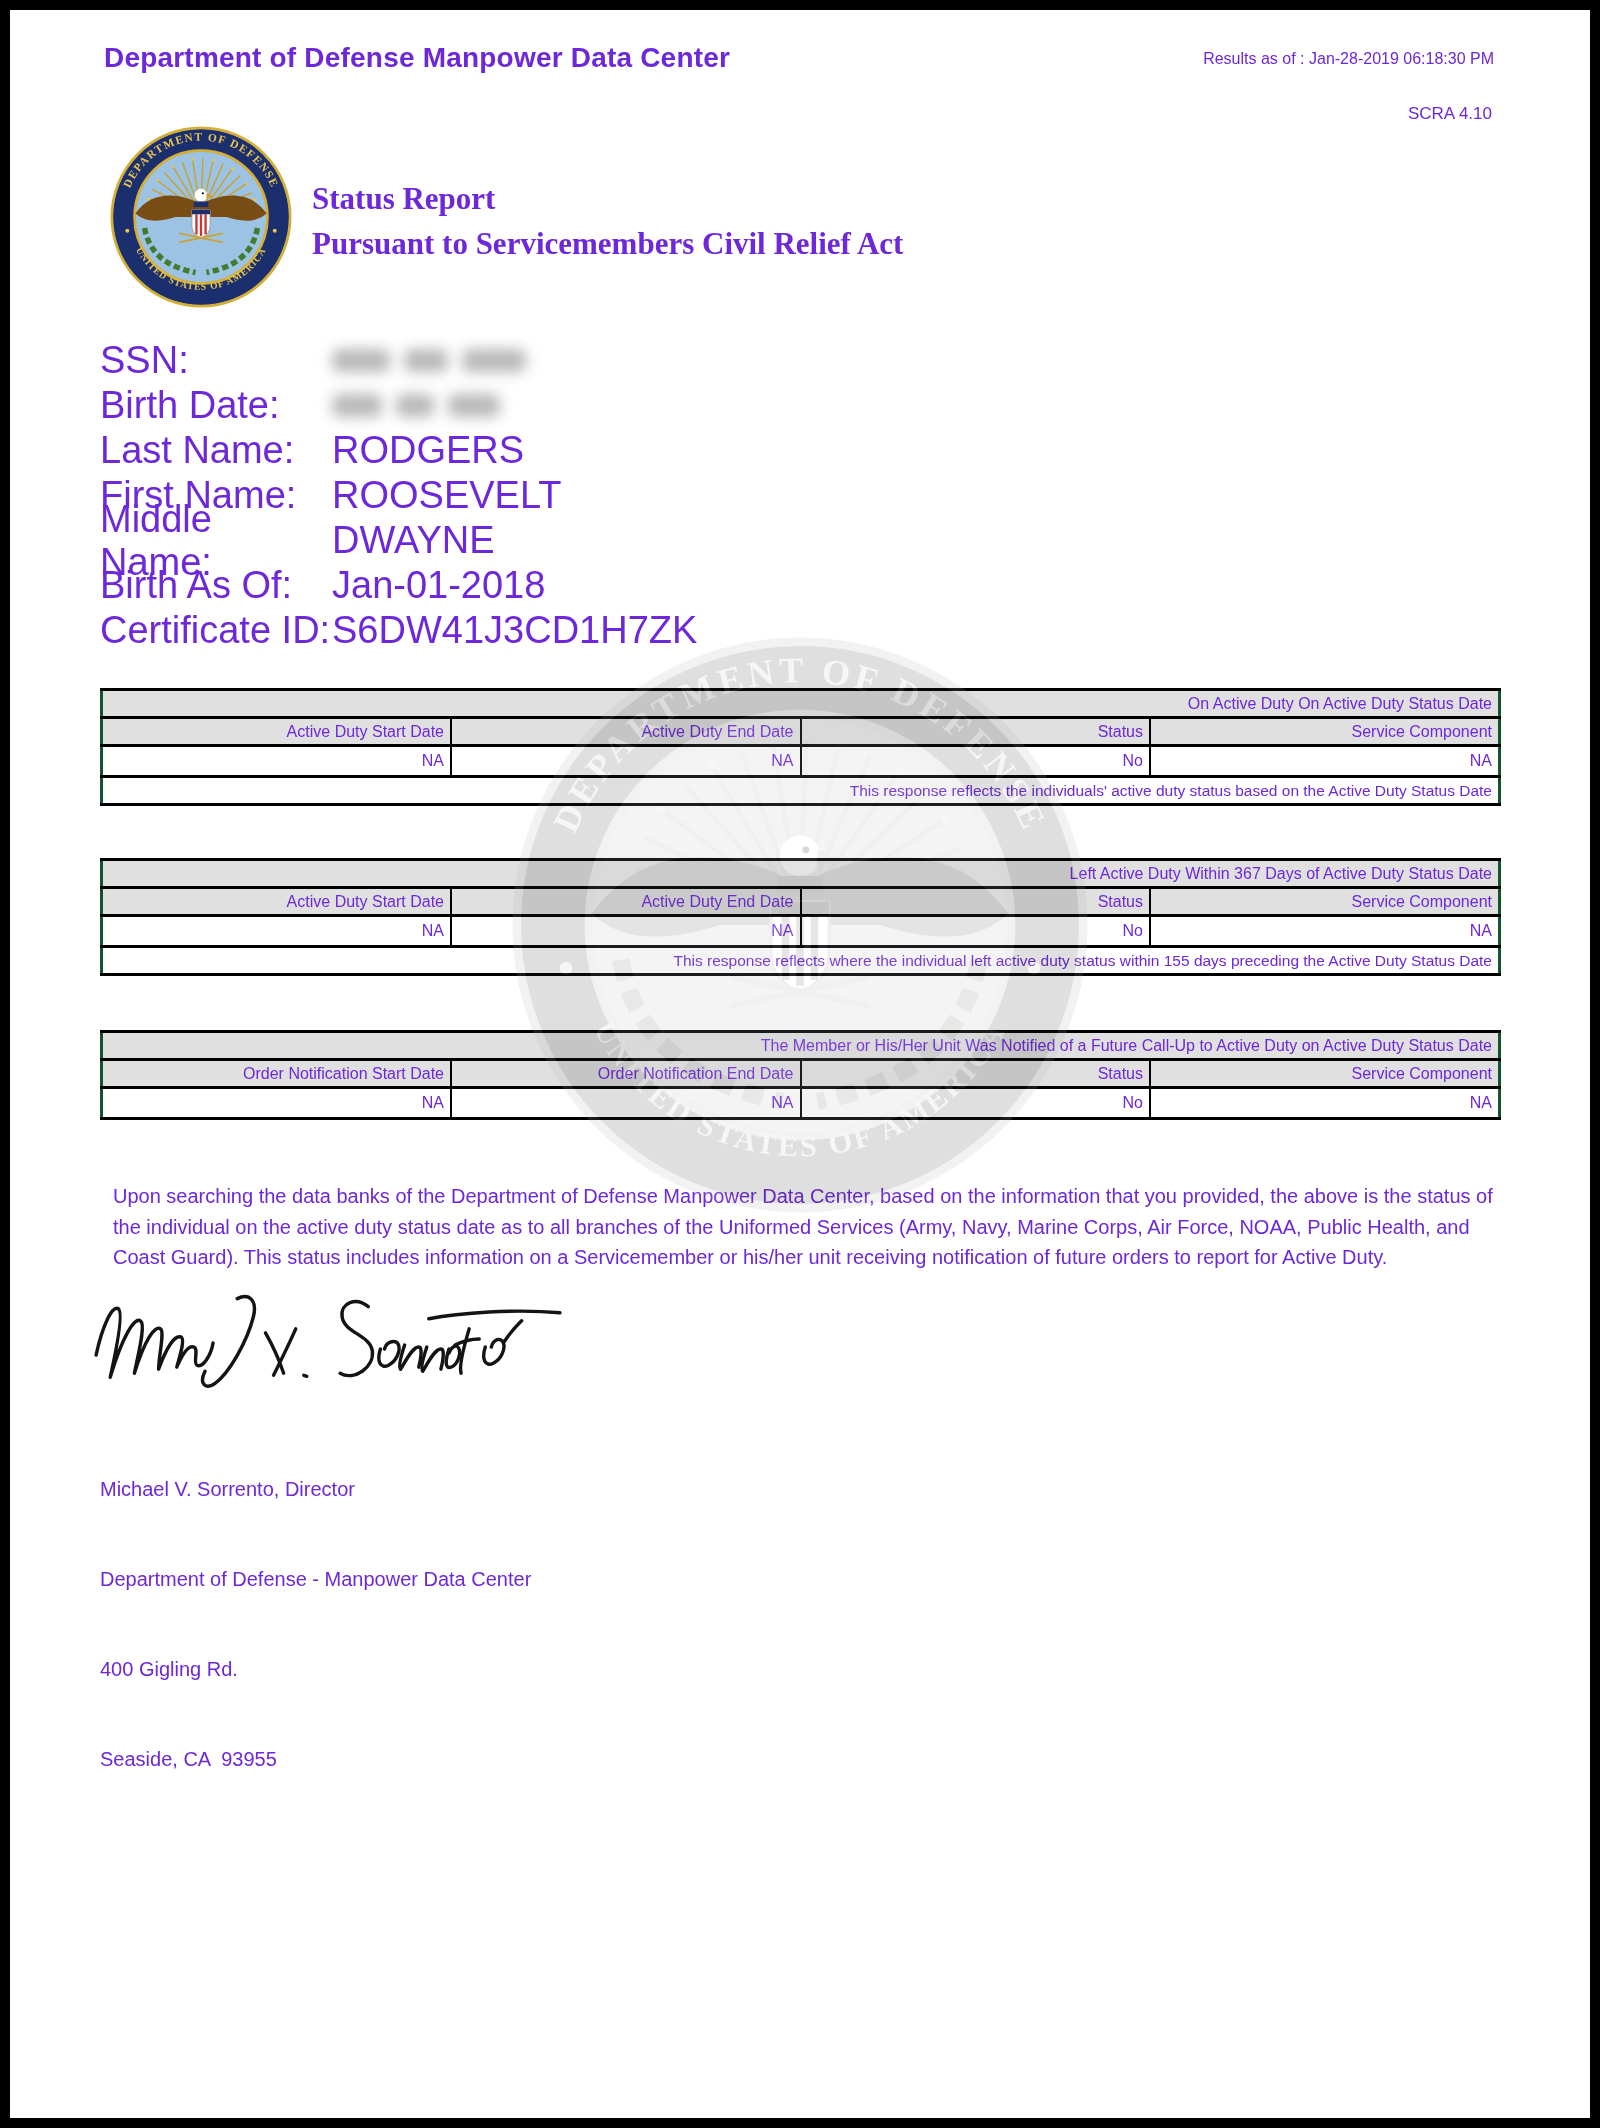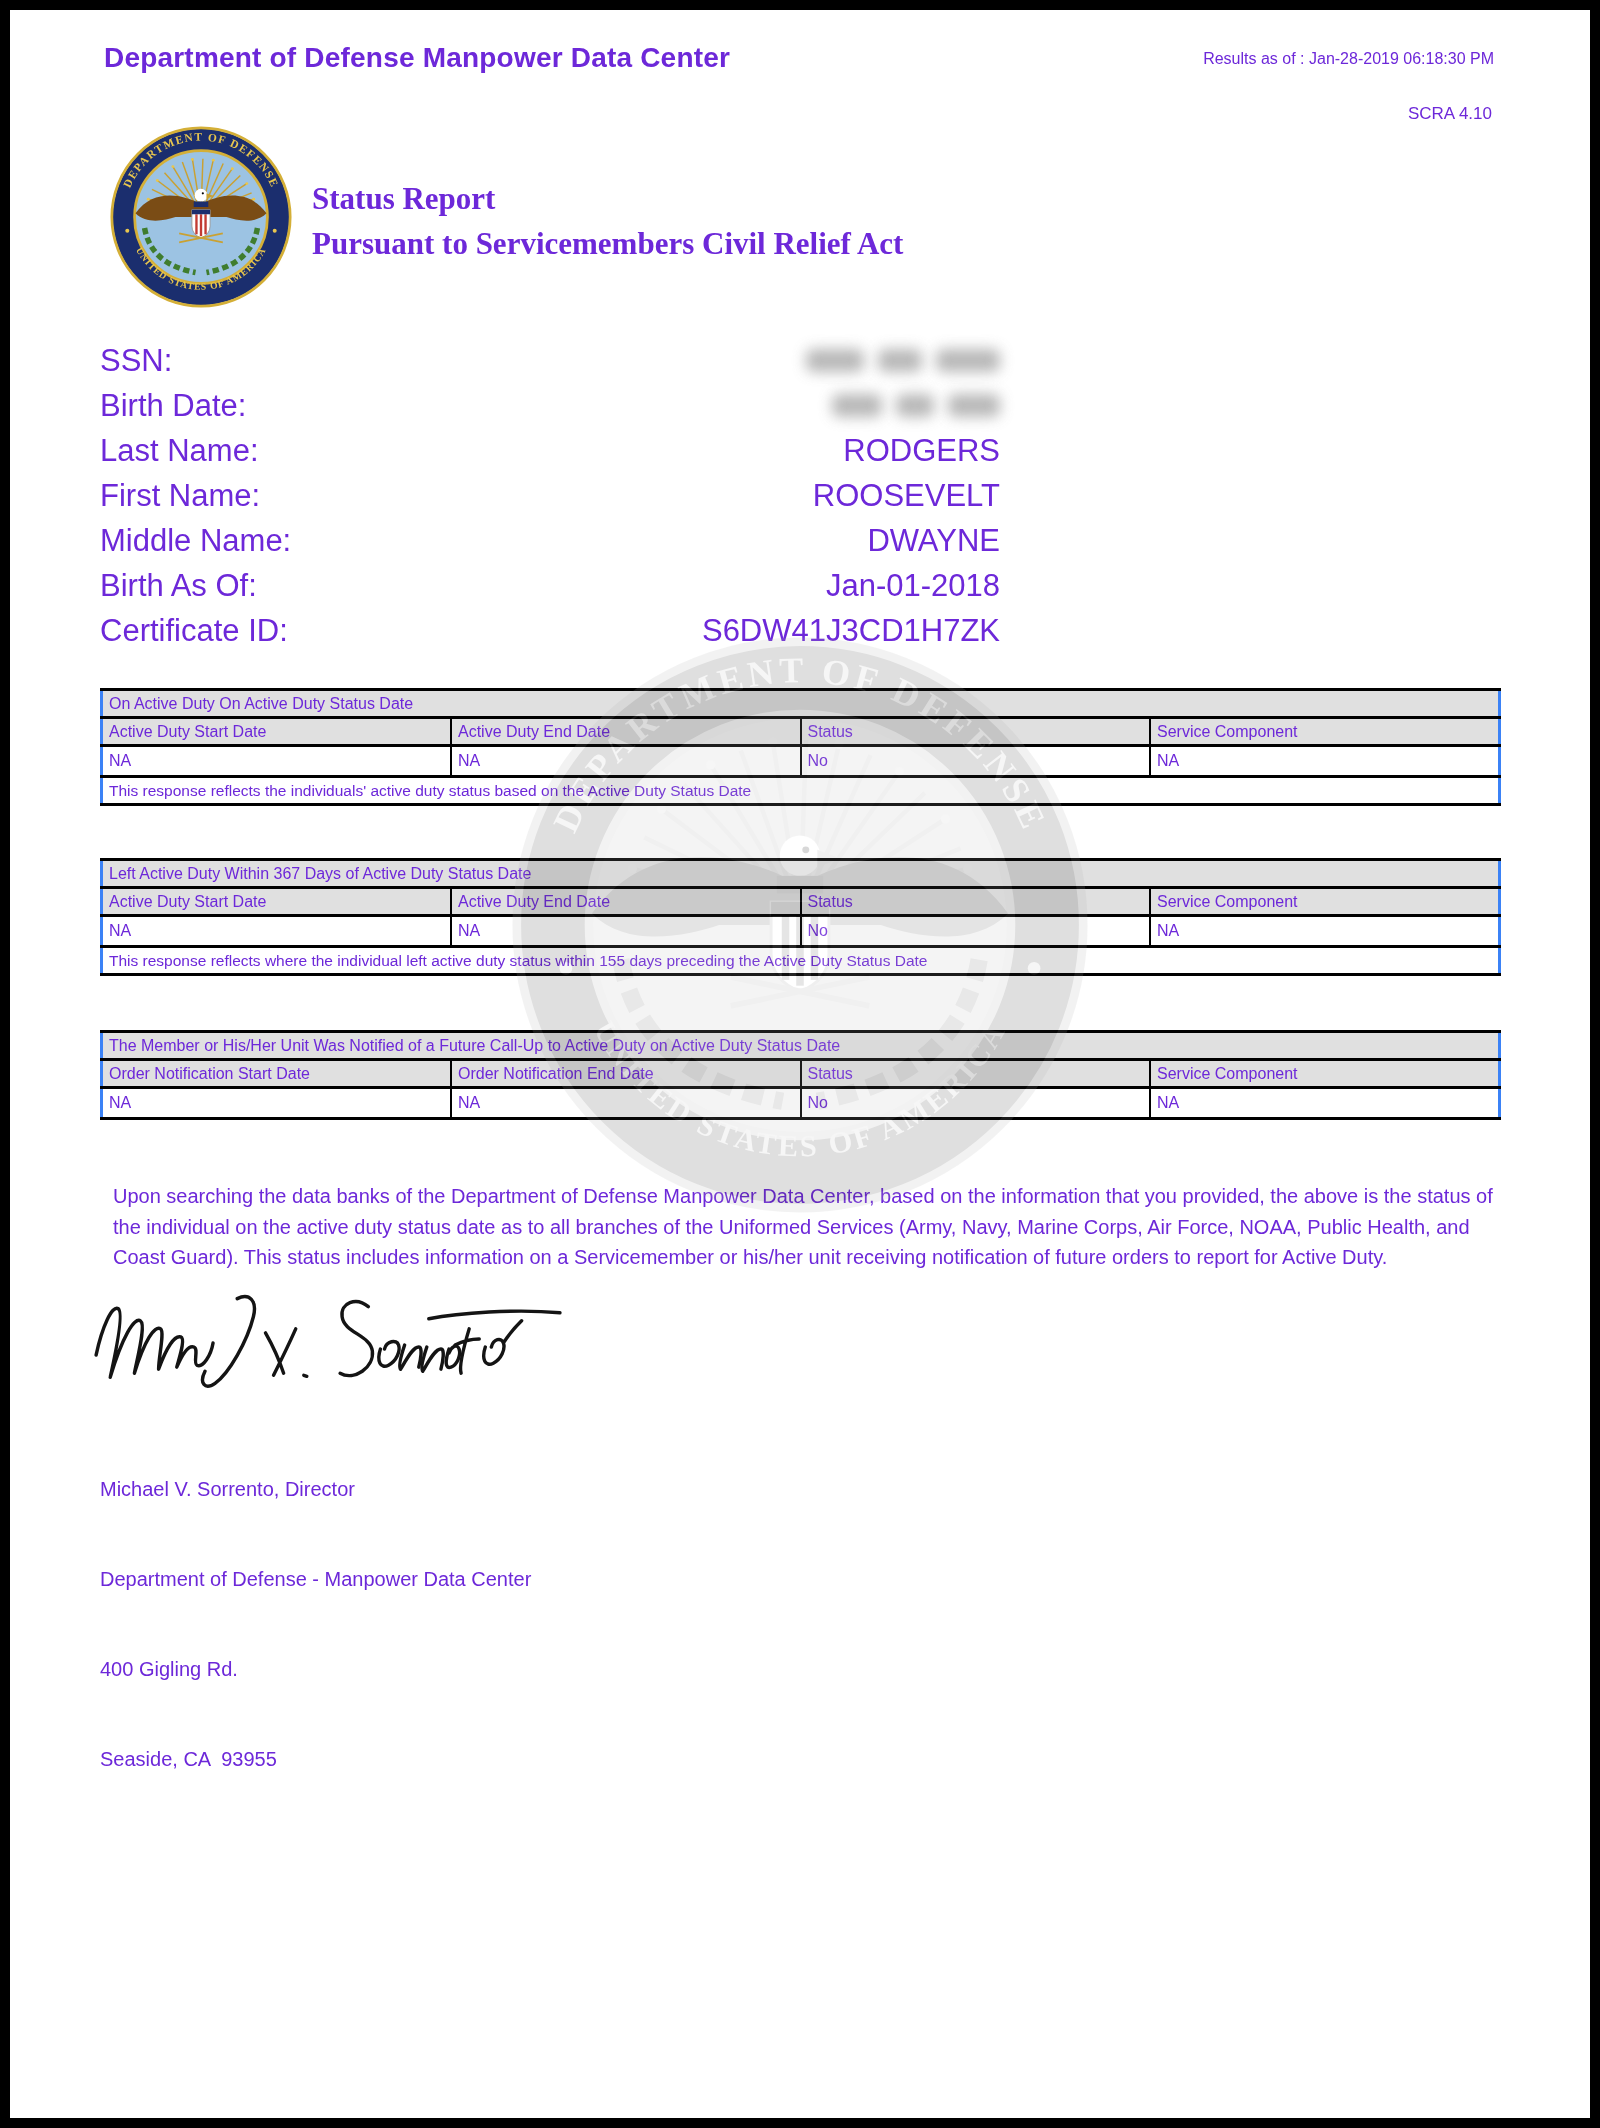--- a/index.html
+++ b/index.html
@@ -9,28 +9,28 @@
   .abs{position:absolute;}
 
   .doc-header{left:104px;top:42px;font-size:28px;font-weight:bold;letter-spacing:.2px;}
   .results{top:50px;right:106px;font-size:16px;}
   .scra{top:104px;right:108px;font-size:17px;}
 
   .seal-box{left:110px;top:126px;width:182px;height:182px;}
   .titles{left:312px;top:176px;font-family:"Liberation Serif",serif;font-size:31px;font-weight:bold;line-height:45px;}
 
   .fields{left:100px;top:338px;width:900px;}
-  .field-row{height:45px;display:flex;align-items:center;font-size:31px;justify-content:space-between;}
+  .field-row{height:45px;display:flex;align-items:center;font-size:38px;}
   .field-label{width:232px;flex:0 0 232px;}
   .blob-row{display:flex;gap:14px;align-items:center;}
   .blob{height:23px;background:#a6a6a6;border-radius:7px;filter:blur(7px);opacity:.8;}
   .b1{width:58px}.b2{width:44px}.b3{width:64px}.b4{width:50px}.b5{width:38px}.b6{width:52px}
 
   table.rpt{position:absolute;left:100px;width:1401px;border-collapse:collapse;table-layout:fixed;
-            text-align:left;font-size:16px;border:3px solid #3b82f6;}
+            text-align:right;font-size:16px;border:3px solid #14532d;}
   table.rpt td{border-left:2px solid #000;border-right:2px solid #000;
                border-top:3px solid #000;border-bottom:3px solid #000;
                padding:0 6px;vertical-align:middle;}
   tr.tb-title td,tr.tb-head td{background:#e0e0e0;}
   tr.tb-title td{height:25px;}
   tr.tb-head td{height:25px;}
   tr.tb-data td{height:28px;}
   tr.tb-note td{height:25px;font-size:15.5px;}
   .t1{top:688px}.t2{top:858px}.t3{top:1030px}
 

